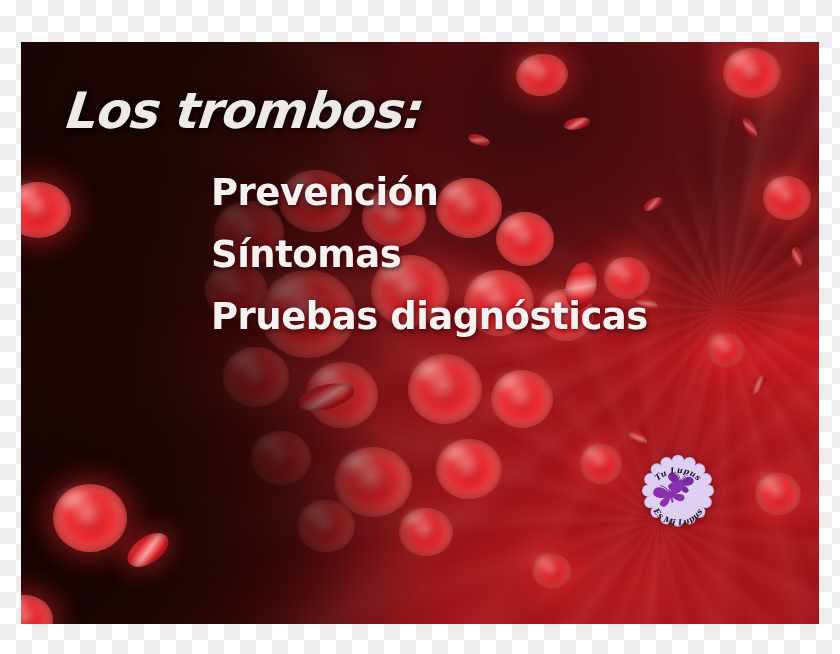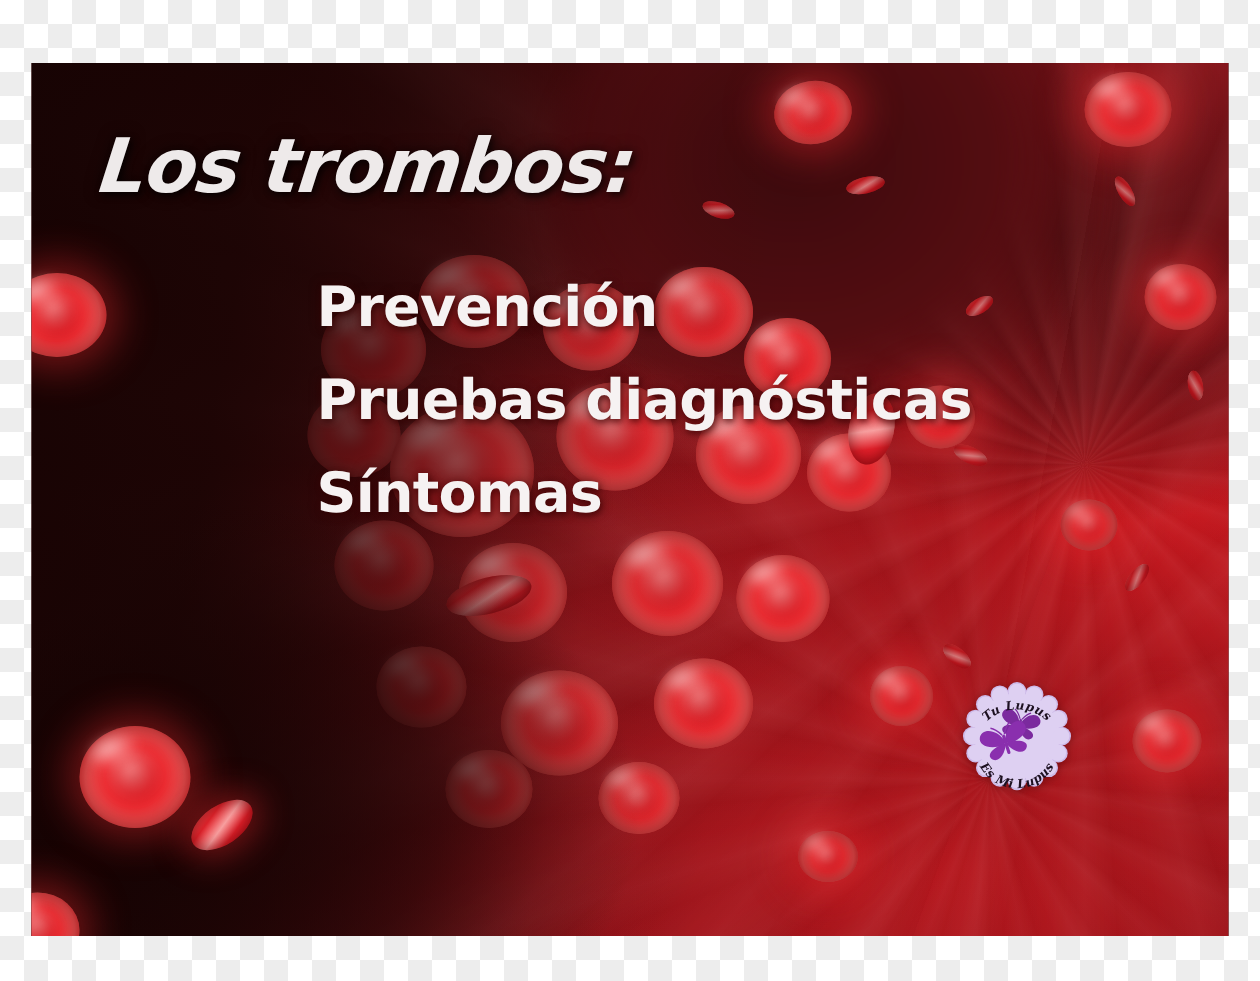--- a/index.html
+++ b/index.html
@@ -101,21 +101,21 @@
   .title{
     position:absolute;left:46px;top:40px;
     font-family:"DejaVu Sans",sans-serif;
     font-weight:700;font-style:italic;
     font-size:50px;letter-spacing:-1px;
     color:#eeeaea;
     transform:skewX(-7deg);
     text-shadow:0 0 10px rgba(0,0,0,.55), 2px 2px 5px rgba(0,0,0,.6);
     white-space:nowrap;
   }
-  .list{position:absolute;left:190px;top:132px;}
+  .list{position:absolute;left:190px;top:120px;}
   .list-item{
     font-family:"DejaVu Sans",sans-serif;
     font-weight:700;
     font-size:37px;
     line-height:62px;
     color:#f6f2f2;
     letter-spacing:-.5px;
     white-space:nowrap;
     text-shadow:0 0 8px rgba(60,0,0,.55), 1px 2px 4px rgba(40,0,0,.55);
   }
@@ -329,22 +329,22 @@
     <div class="rbc glow" style="left:-3%;top:95%;width:56px;height:50px;">
         <i></i>
         <b></b>
         <s></s>
       </div>
 
     <div class="title">Los trombos:</div>
 
     <div class="list">
       <div class="list-item">Prevención</div>
+      <div class="list-item">Síntomas</div>
       <div class="list-item">Pruebas diagnósticas</div>
-      <div class="list-item">Síntomas</div>
     </div>
 
     <div class="badge">
       <svg viewBox="0 0 100 100" xmlns="http://www.w3.org/2000/svg" aria-hidden="true">
         <defs>
           <path id="arcTop" d="M 16 56 A 34 34 0 0 1 84 56" fill="none"></path>
           <path id="arcBot" d="M 17 50 A 33 33 0 0 0 83 50" fill="none"></path>
           <g id="scallops">
             <g>
               <circle cx="50" cy="8" r="7.2"></circle>

